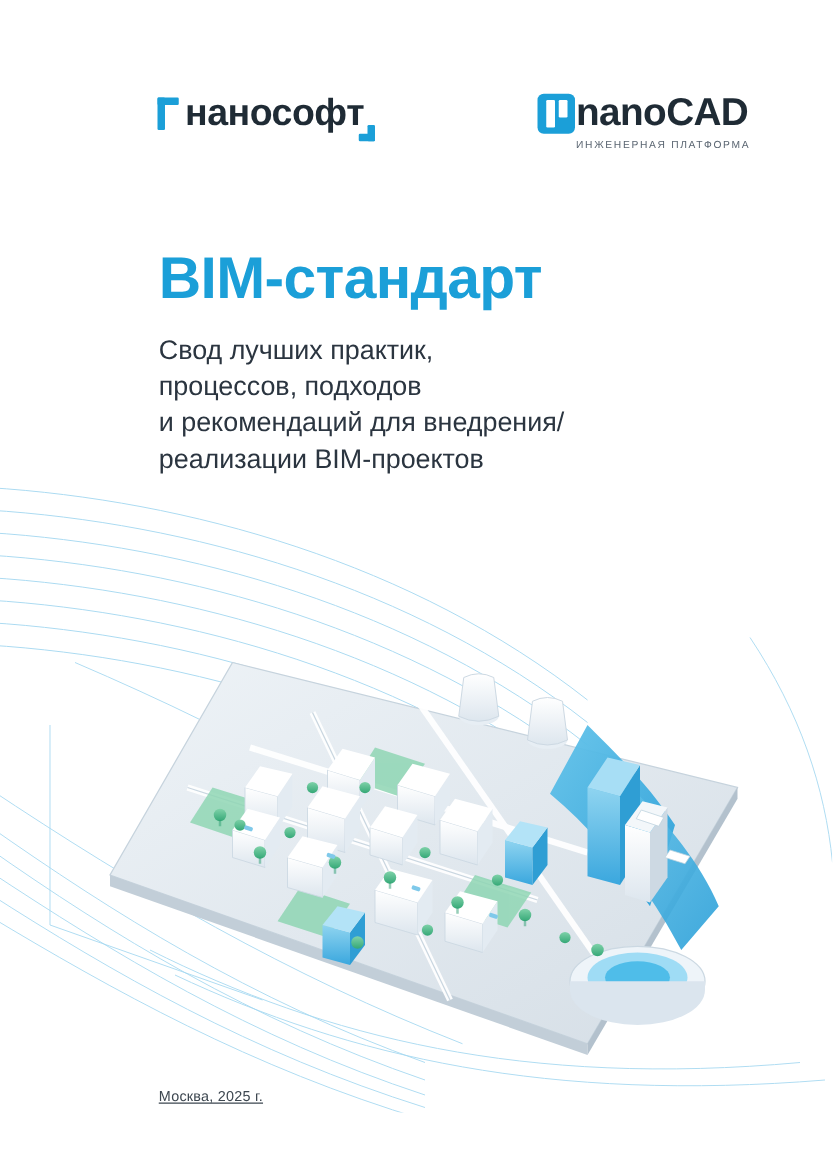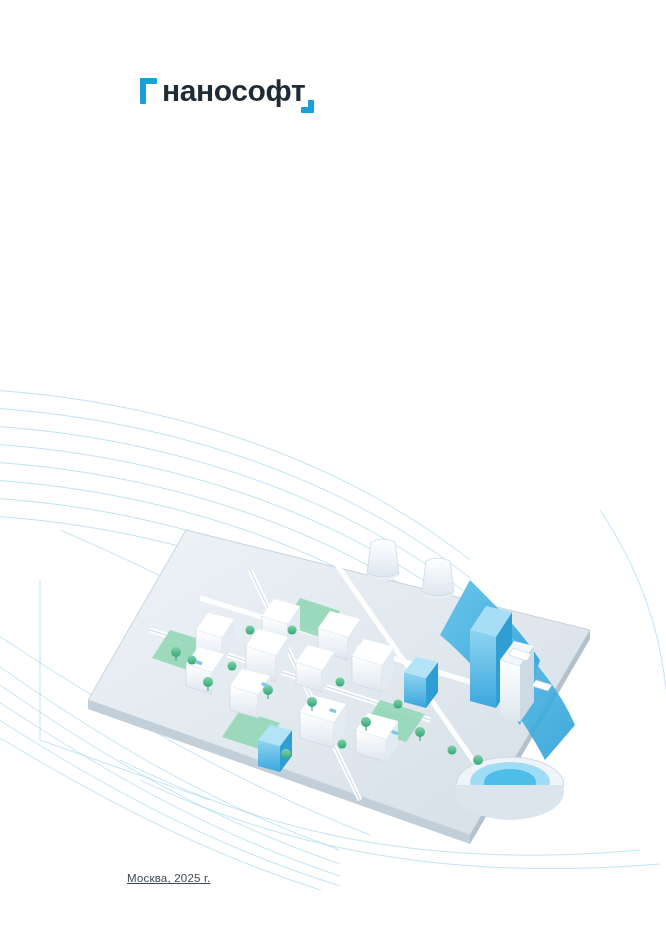--- a/index.html
+++ b/index.html
@@ -22,21 +22,21 @@
   
   .logo-row {
     position: absolute;
     top: 70px;
     left: 0;
     width: 666px;
     height: 60px;
   }
   .nanosoft-logo {
     position: absolute;
-    left: 140px;
+    left: 126px;
     top: 6px;
     display: flex;
     align-items: flex-start;
     text-align: right;
   }
   .nanosoft-mark {
     width: 17px;
     height: 26px;
     position: relative;
     margin-right: 5px;
@@ -201,22 +201,42 @@
       <span class="nanosoft-mark">
         <span class="bar-v"></span>
         <span class="bar-h"></span>
       </span>
       <span class="nanosoft-text">
         <span>нанософт</span>
         <span class="nanosoft-tail"></span>
       </span>
     </div>
 
+    <div class="nanocad-logo">
+      <span class="nanocad-mark">
+        <span class="sq"></span>
+        <span class="notch"></span>
+        <span class="notch2"></span>
+      </span>
+      <span class="nanocad-words">
+        <span class="nanocad-name">nanoCAD</span>
+        <span class="nanocad-sub">ИНЖЕНЕРНАЯ ПЛАТФОРМА</span>
+      </span>
+    </div>
   </div>
 
+  <div class="title-block">
+    <h1 class="main-title">BIM-стандарт</h1>
+    <div class="subtitle">
+      <div>Свод лучших практик,</div>
+      <div>процессов, подходов</div>
+      <div>и рекомендаций для внедрения/</div>
+      <div>реализации BIM-проектов</div>
+    </div>
+  </div>
 
   <div class="art">
     <svg width="666" height="560" viewBox="0 0 666 560" xmlns="http://www.w3.org/2000/svg">
       <defs>
         <linearGradient id="gGround" x1="0" y1="0" x2="1" y2="1">
           <stop offset="0%" stop-color="#eef3f7"></stop>
           <stop offset="100%" stop-color="#d5dee6"></stop>
         </linearGradient>
         <linearGradient id="gWater" x1="0" y1="0" x2="1" y2="1">
           <stop offset="0%" stop-color="#63c3ea"></stop>

